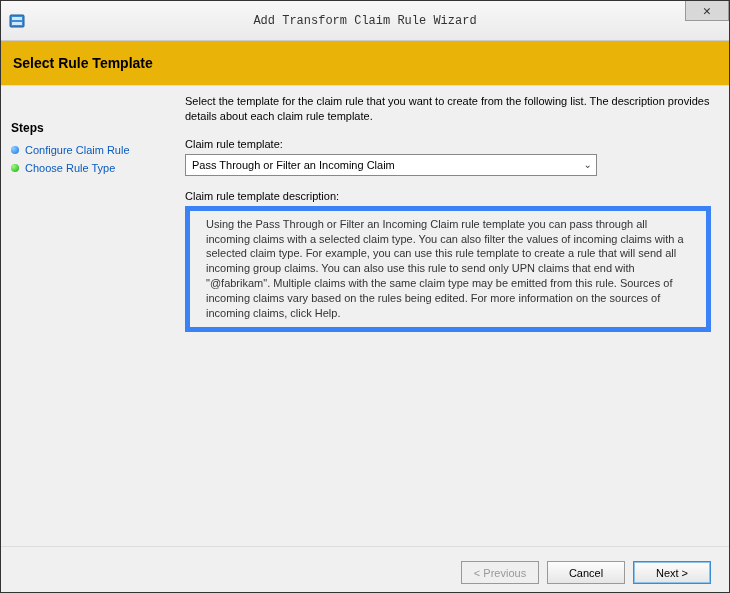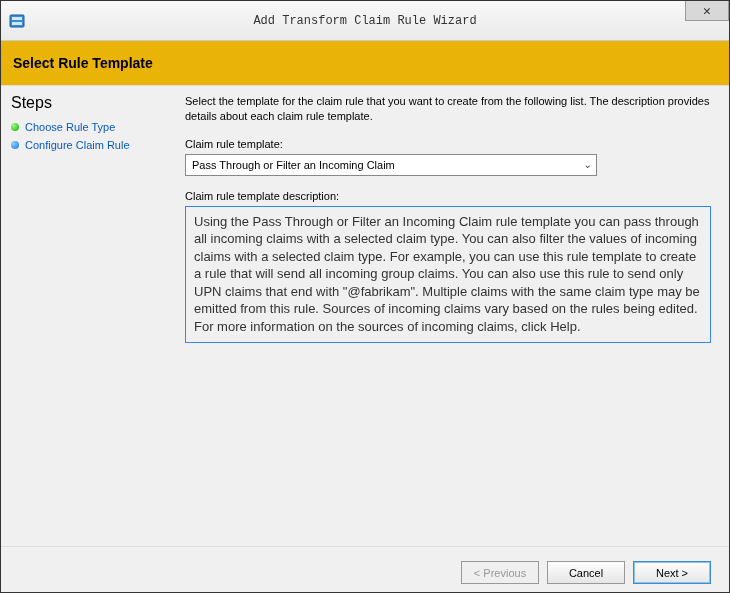--- a/index.html
+++ b/index.html
@@ -69,24 +69,25 @@
       display: flex;
       height: calc(100% - 32px - 48px - 46px);
       background: #f0f0f0;
     }
     .sidebar {
       width: 178px;
       background: #f0f0f0;
       padding: 8px 10px;
     }
     .sidebar h2 {
-      font-size: 16px;
-      font-weight: normal;
+      font-size: 12px;
+      font-weight: bold;
       margin-bottom: 6px;
       color: #000;
+      margin-top: 27px;
     }
     .step-item {
       display: flex;
       align-items: center;
       gap: 6px;
       padding: 3px 0;
       color: #0a5bbf;
       font-size: 11px;
       cursor: pointer;
     }
@@ -125,24 +126,24 @@
       font-size: 11px;
       margin-bottom: 14px;
       cursor: pointer;
     }
     .selectbox .chev {
       font-size: 10px;
       color: #444;
     }
     .descbox {
       width: 526px;
-      border: 1px solid #3b82f6;
-      background: #f0f0f0;
-      padding: 6px 8px;
-      font-size: 13px;
+      border: 5px solid #3b82f6;
+      background: #f0f0f0;
+      padding: 6px 16px;
+      font-size: 11px;
       color: #333;
       line-height: 1.35;
     }
     .footer {
       position: absolute;
       bottom: 0;
       left: 0;
       right: 0;
       height: 46px;
       background: #f0f0f0;
@@ -193,26 +194,26 @@
 </div>
 
 <div class="subtitle-bar">
   <h1>Select Rule Template</h1>
 </div>
 
 <div class="body">
   <div class="sidebar">
     <h2>Steps</h2>
     <div class="step-item">
+      <span class="bullet blue"></span>
+      <span>Configure Claim Rule</span>
+    </div>
+    <div class="step-item">
       <span class="bullet green"></span>
       <span>Choose Rule Type</span>
-    </div>
-    <div class="step-item">
-      <span class="bullet blue"></span>
-      <span>Configure Claim Rule</span>
     </div>
   </div>
 
   <div class="content">
     <p class="intro">Select the template for the claim rule that you want to create from the following list. The description provides details about each claim rule template.</p>
 
     <div class="label">Claim rule template:</div>
     <div class="selectbox">
       <span>Pass Through or Filter an Incoming Claim</span>
       <span class="chev">⌄</span>

